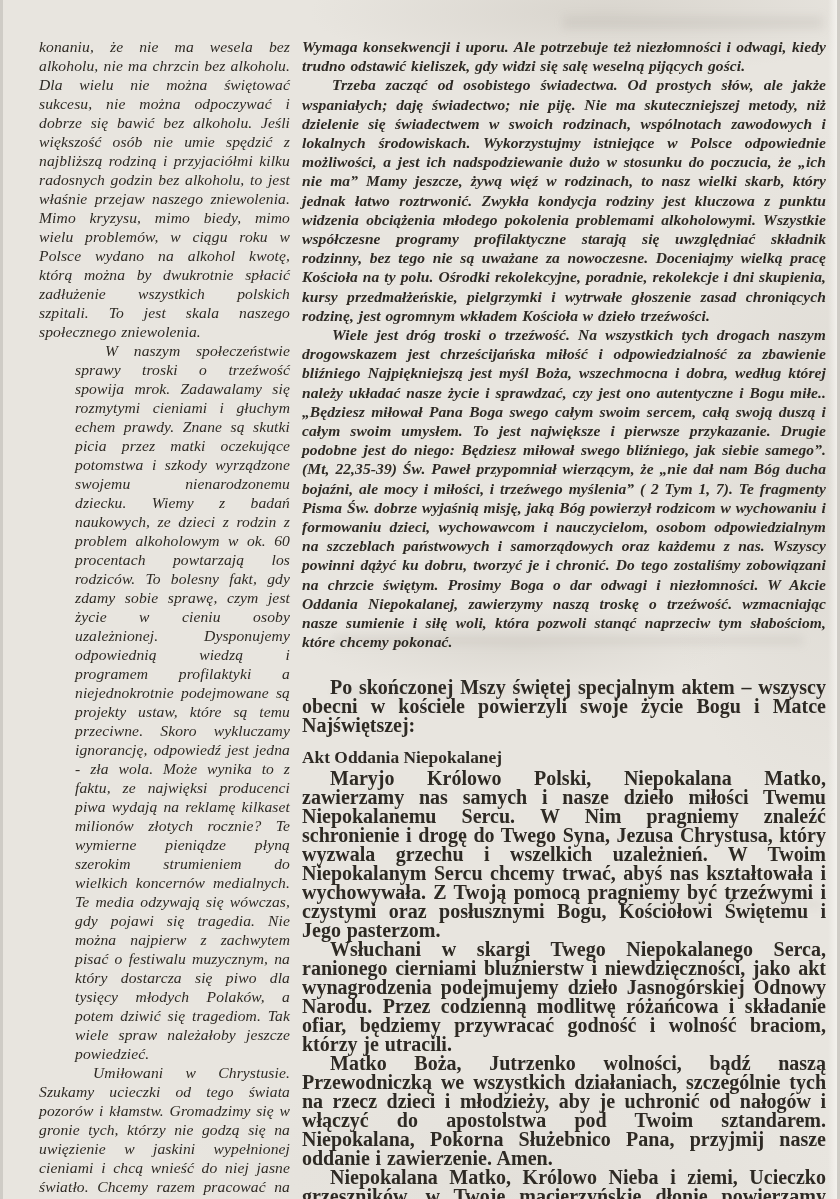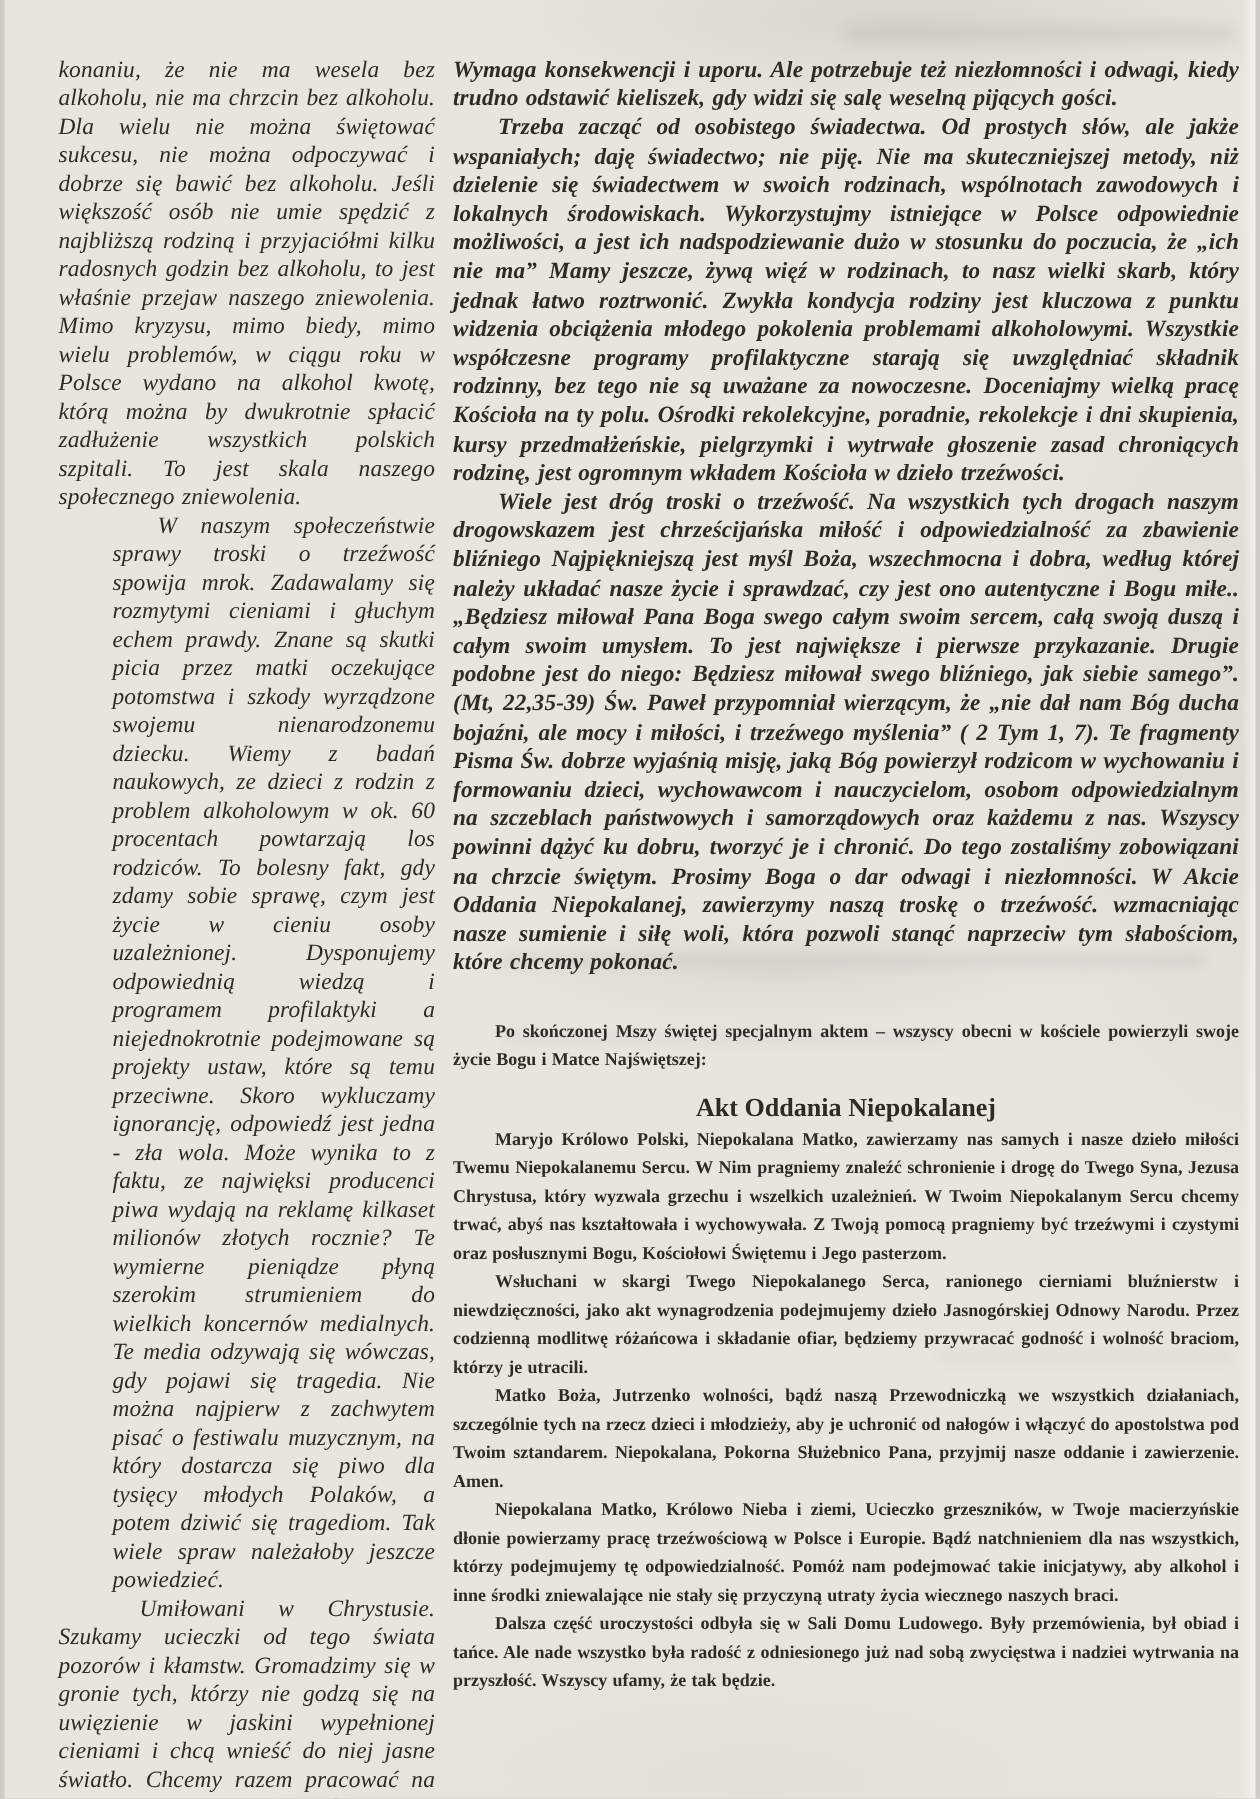--- a/index.html
+++ b/index.html
@@ -67,28 +67,27 @@
   .col-right p.it.ind{text-indent:30px;}
   .report-intro{
     font-style:normal;
     font-size:16.6px;
     line-height:19px;
     text-indent:28px;
     margin-top:26px !important;
   }
   .prayer-heading{
     margin:12px 0 2px 0;
-    text-align:center;
     font-weight:bold;
     font-size:17.4px;
     line-height:20px;
   }
   .col-right p.rm{
     font-style:normal;
-    font-size:12px;
+    font-size:20px;
     line-height:19px;
     text-indent:28px;
     word-spacing:0.04em;
   }
   .footer{
     position:absolute;left:36px;top:1216px;
     display:flex;align-items:baseline;
   }
   .footer .pnum{
     font-size:18px;

